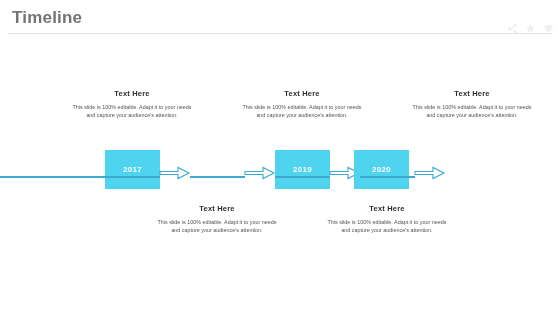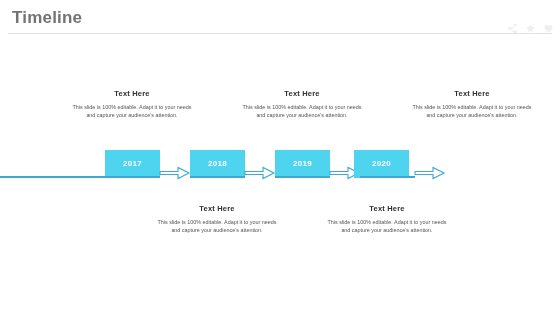--- a/index.html
+++ b/index.html
@@ -79,21 +79,21 @@
     left: 105px;
     top: 150px;
     width: 390px;
     height: 41px;
   }
 
   .year-box {
     position: absolute;
     top: 0;
     width: 55px;
-    height: 28px;
+    height: 39px;
     background: #4ed4ef;
     display: flex;
     align-items: center;
     justify-content: center;
   }
   .year-box.active {
     background: #1b9dd9;
   }
   .year-label {
     color: #ffffff;
@@ -184,23 +184,20 @@
     <div class="year-box" style="left:0px;">
       <span class="year-label">2017</span>
     </div>
     <div class="cross-line" style="left:0px; width:55px;"></div>
     <div class="connector" style="left:55px;">
       <svg viewBox="0 0 30 14" width="30" height="14">
         <path d="M0 8.5 H18 V12.6 L29 7 L18 1.4 V5.5 H0 Z" fill="none" stroke="#3ea8cf" stroke-width="1.1"></path>
       </svg>
     </div>
 
-    <div class="year-box" style="left:85px;">
-      <span class="year-label">2018</span>
-    </div>
     <div class="cross-line" style="left:85px; width:55px;"></div>
     <div class="connector" style="left:140px;">
       <svg viewBox="0 0 30 14" width="30" height="14">
         <path d="M0 8.5 H18 V12.6 L29 7 L18 1.4 V5.5 H0 Z" fill="none" stroke="#3ea8cf" stroke-width="1.1"></path>
       </svg>
     </div>
 
     <div class="year-box" style="left:170px;">
       <span class="year-label">2019</span>
     </div>

